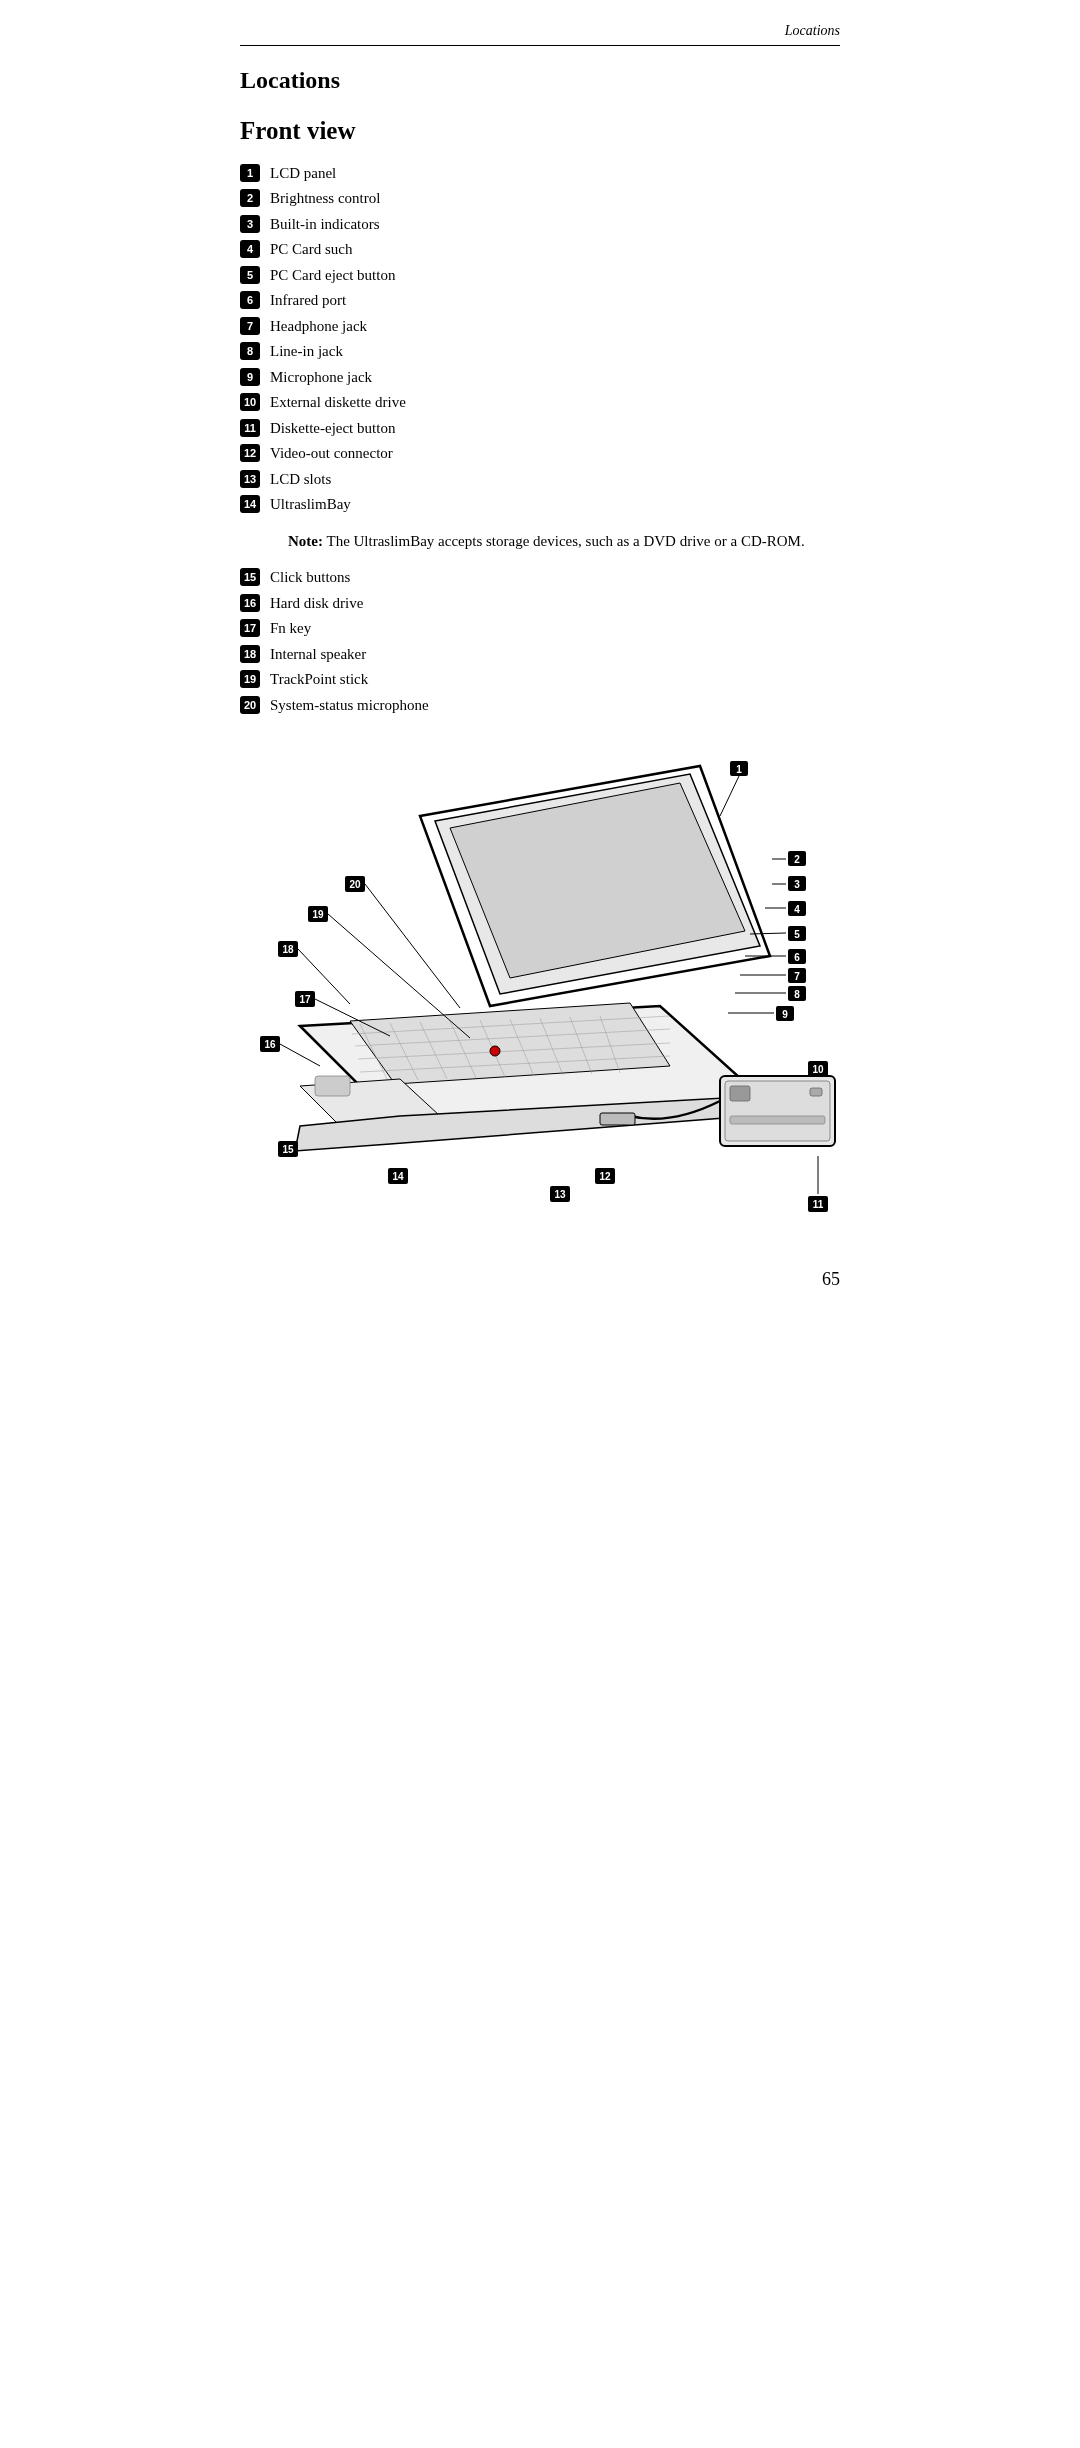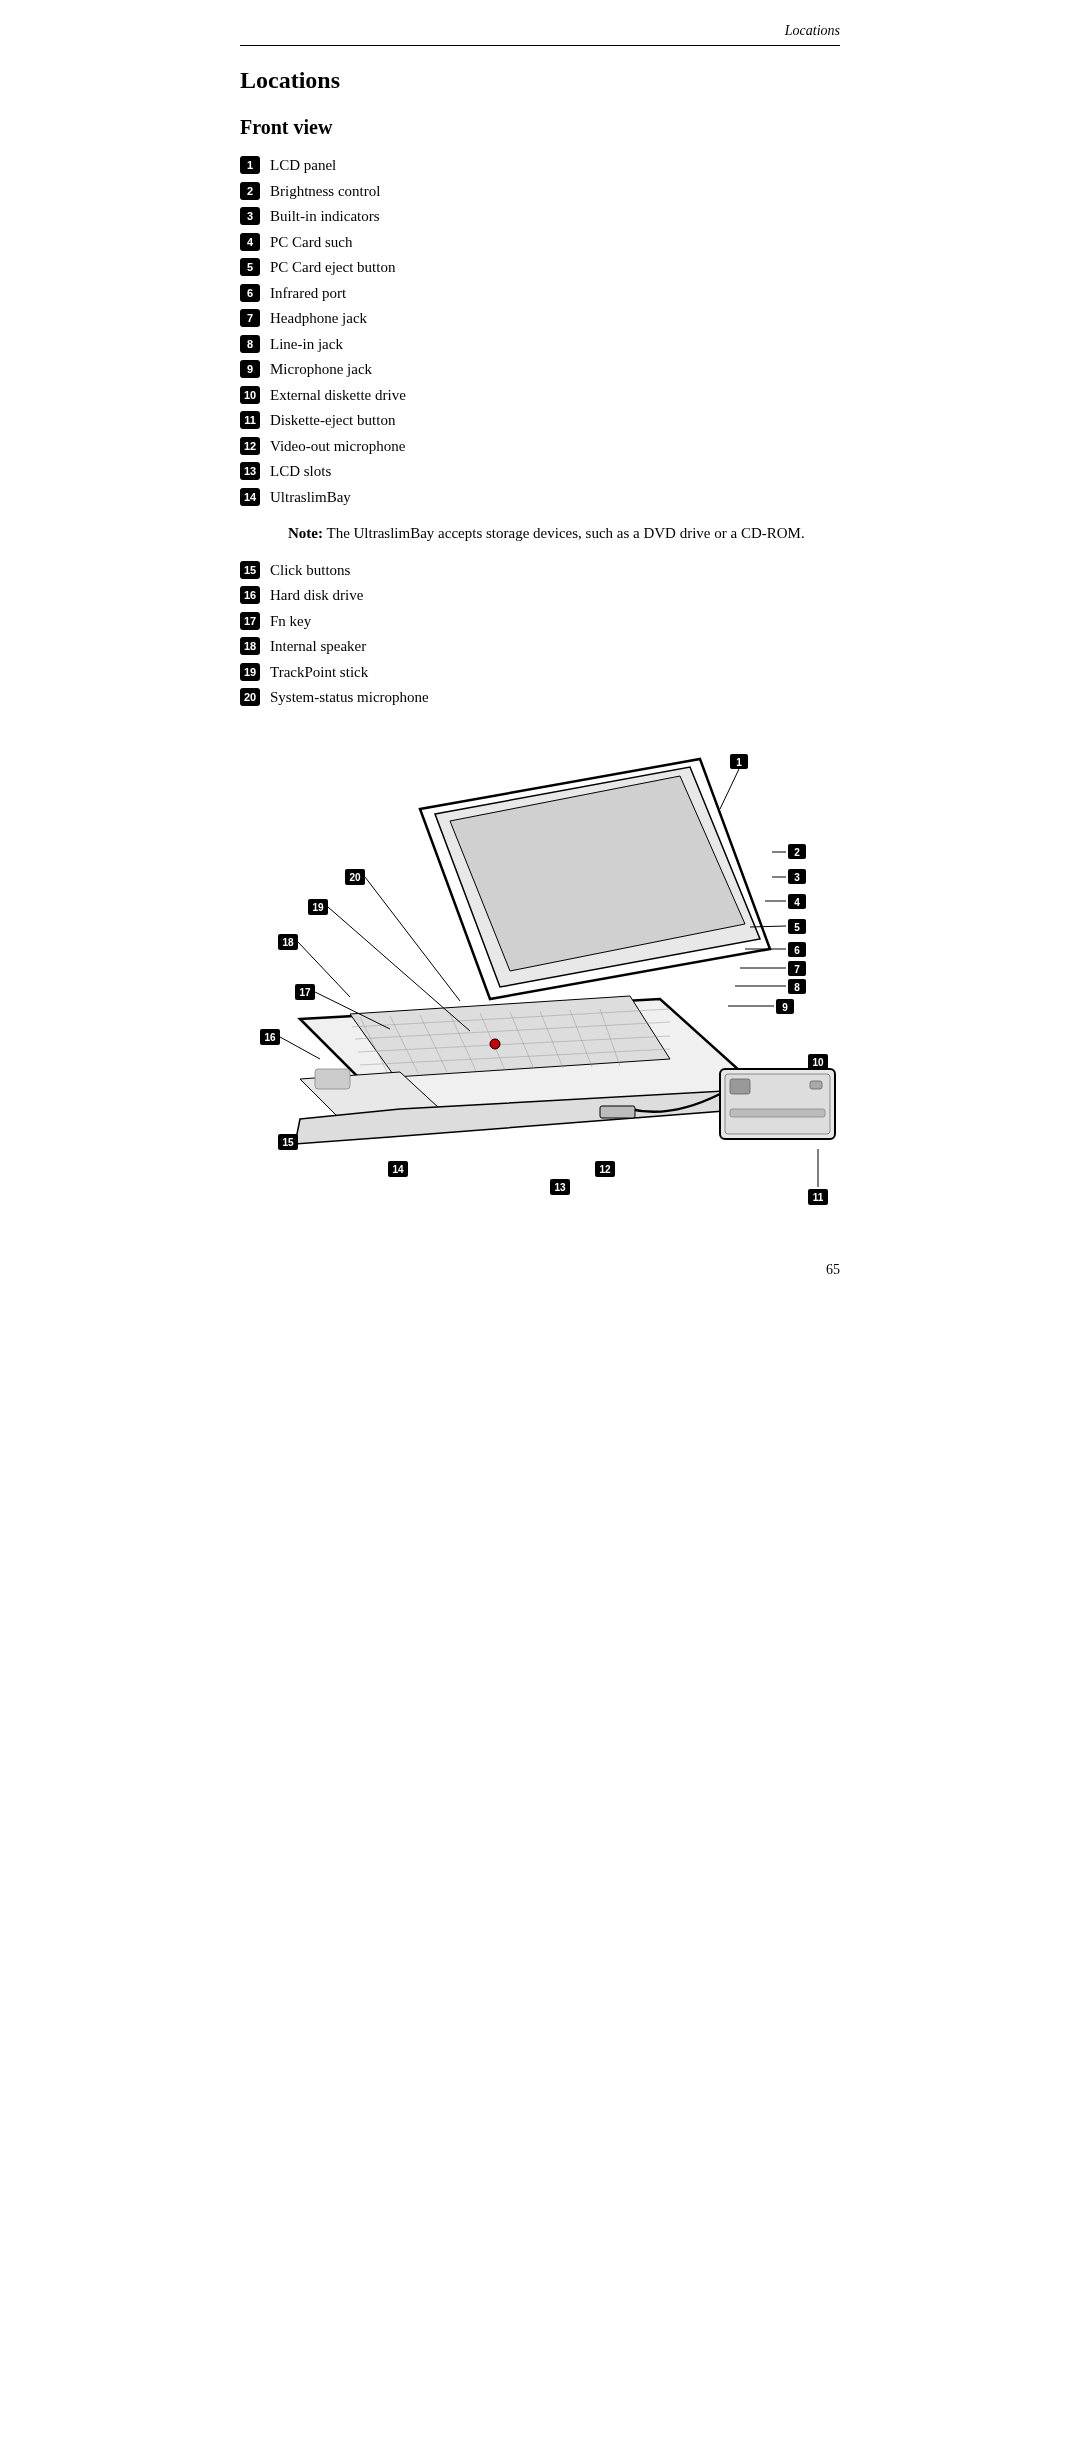--- a/index.html
+++ b/index.html
@@ -23,21 +23,21 @@
       margin-bottom: 16px;
     }
 
     .section-title {
       font-size: 24px;
       font-weight: bold;
       margin-bottom: 14px;
     }
 
     .sub-title {
-      font-size: 20px;
+      font-size: 25px;
       font-weight: bold;
       margin-bottom: 12px;
     }
 
     .item-list {
       list-style: none;
       margin-bottom: 14px;
     }
 
     .item-list li {
@@ -82,21 +82,21 @@
     }
 
     
     .laptop-svg {
       width: 100%;
       height: 100%;
     }
 
     .page-number {
       text-align: right;
-      font-size: 14px;
+      font-size: 18px;
       margin-top: 10px;
     }
   </style>
 </head>
 <body>
 
 <div class="page-header">
   <span>Locations</span>
 </div>
 
@@ -144,21 +144,21 @@
     <li>
       <span class="badge">10</span>
       <span>External diskette drive</span>
     </li>
     <li>
       <span class="badge">11</span>
       <span>Diskette-eject button</span>
     </li>
     <li>
       <span class="badge">12</span>
-      <span>Video-out microphone</span>
+      <span>Video-out connector</span>
     </li>
     <li>
       <span class="badge">13</span>
       <span>LCD slots</span>
     </li>
     <li>
       <span class="badge">14</span>
       <span>UltraslimBay</span>
     </li>
   </ul>

